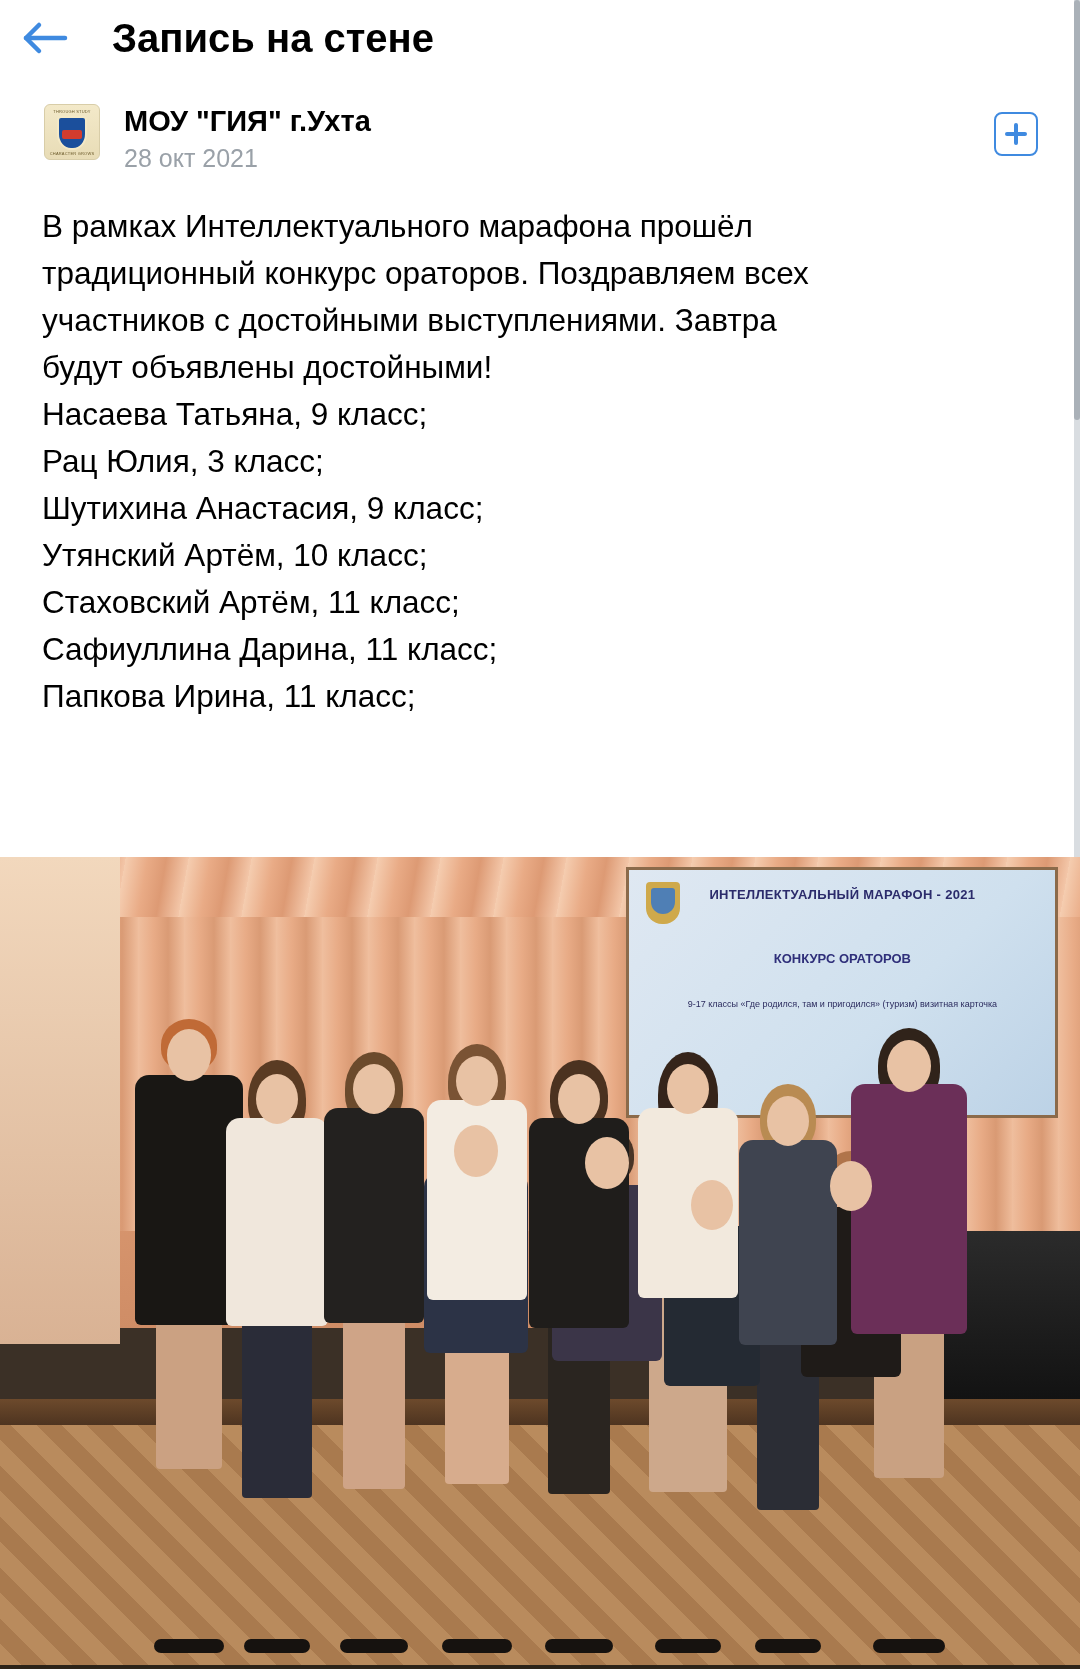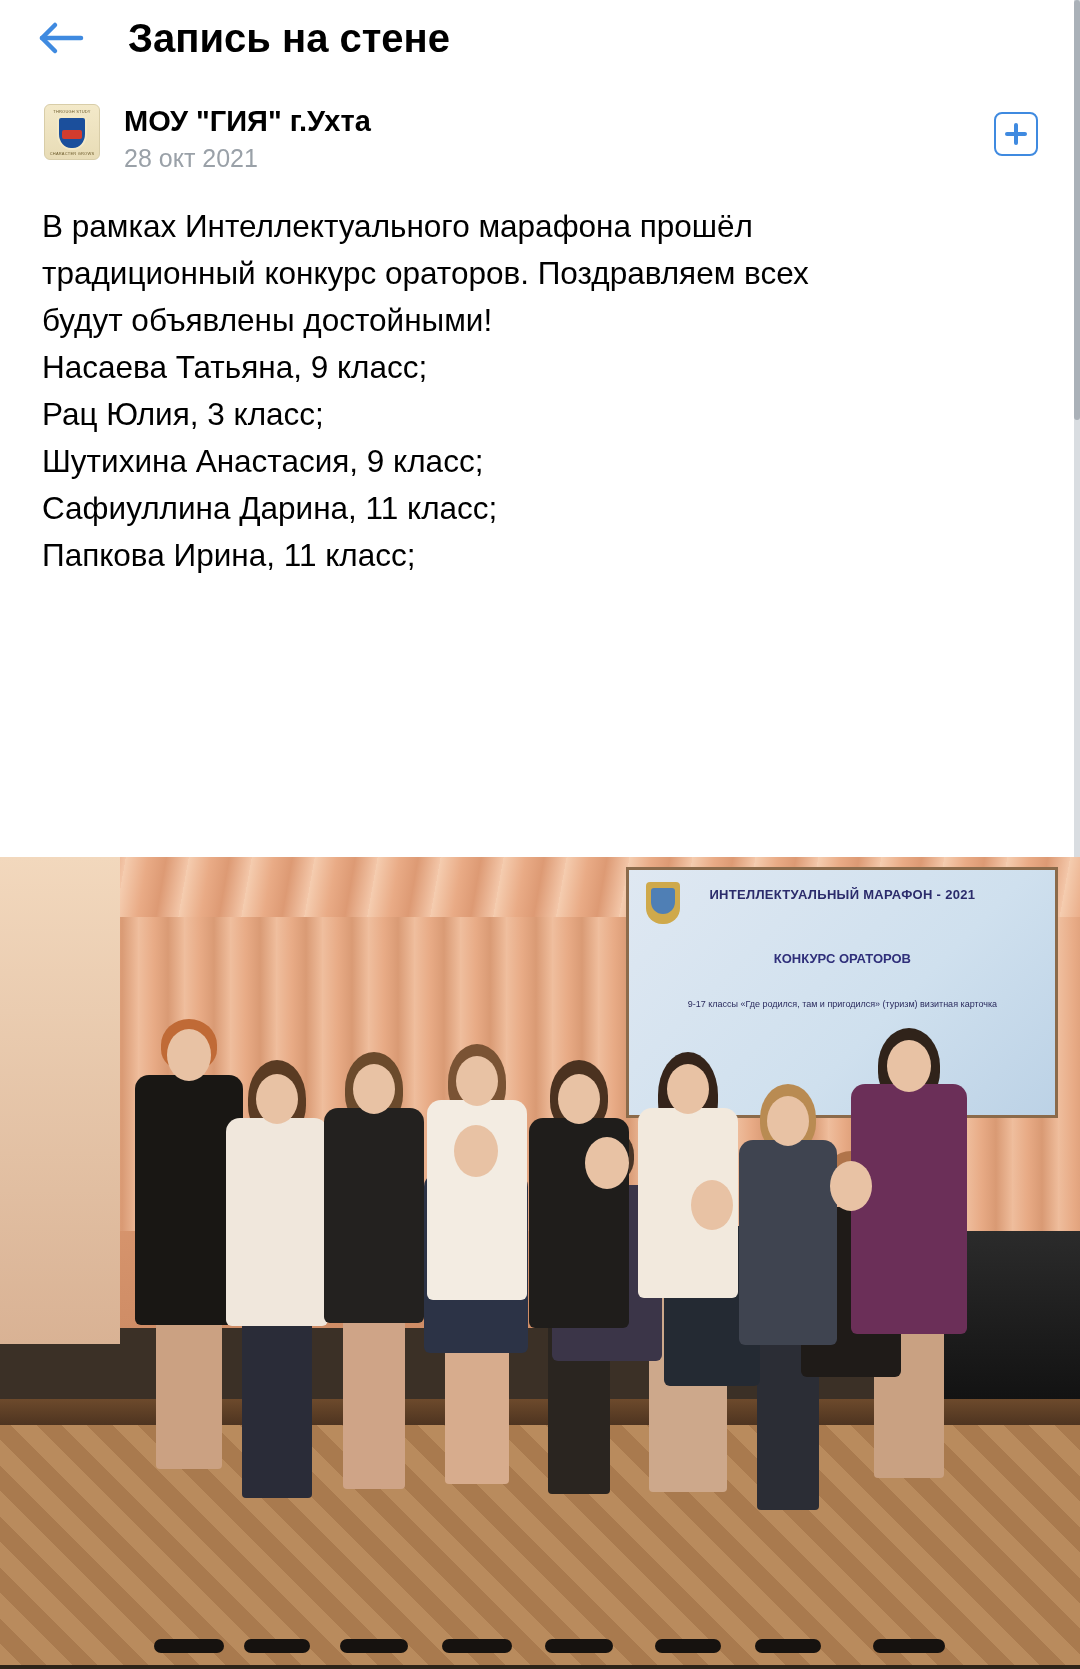--- a/index.html
+++ b/index.html
@@ -15,21 +15,21 @@
     background: #ffffff;
     overflow: hidden;
   }
 
   
   .header {
     position: relative;
     height: 76px;
     display: flex;
     align-items: center;
-    padding-left: 34px;
+    padding-left: 18px;
     background: #ffffff;
   }
   .back-btn {
     width: 54px; height: 54px;
     display: flex; align-items: center; justify-content: center;
     cursor: pointer;
   }
   .back-btn svg { display: block; }
   .header-title {
     margin-left: 40px;
@@ -315,24 +315,27 @@
     <div class="subscribe-btn">
       <span class="plus-v"></span>
       <span class="plus-h"></span>
     </div>
   </div>
 
   <div class="post-text">
     <div class="para">
       <div class="line">В рамках Интеллектуального марафона прошёл</div>
       <div class="line">традиционный конкурс ораторов. Поздравляем всех</div>
+      <div class="line">участников с достойными выступлениями. Завтра</div>
       <div class="line">будут объявлены достойными!</div>
       <div class="line">Насаева Татьяна, 9 класс;</div>
       <div class="line">Рац Юлия, 3 класс;</div>
       <div class="line">Шутихина Анастасия, 9 класс;</div>
+      <div class="line">Утянский Артём, 10 класс;</div>
+      <div class="line">Стаховский Артём, 11 класс;</div>
       <div class="line">Сафиуллина Дарина, 11 класс;</div>
       <div class="line">Папкова Ирина, 11 класс;</div>
     </div>
   </div>
 
   <div class="scrollbar">
     <div class="scroll-thumb"></div>
   </div>
 
   <div class="photo-wrap">

